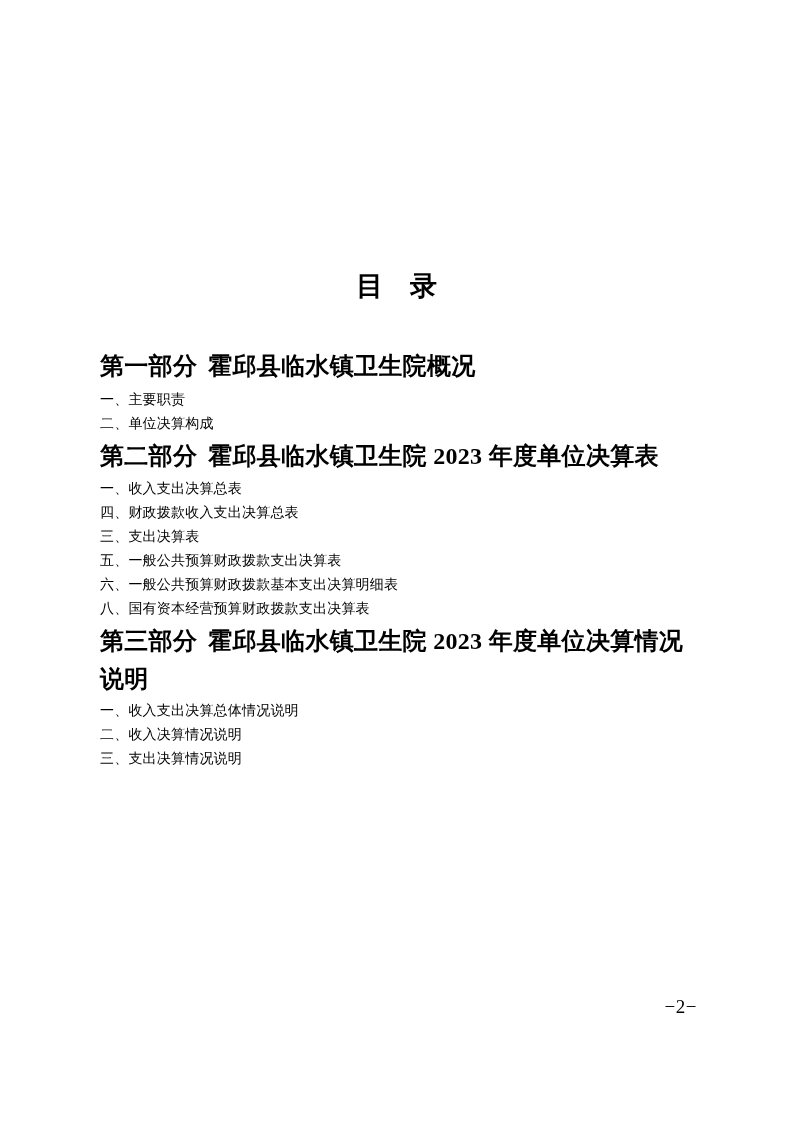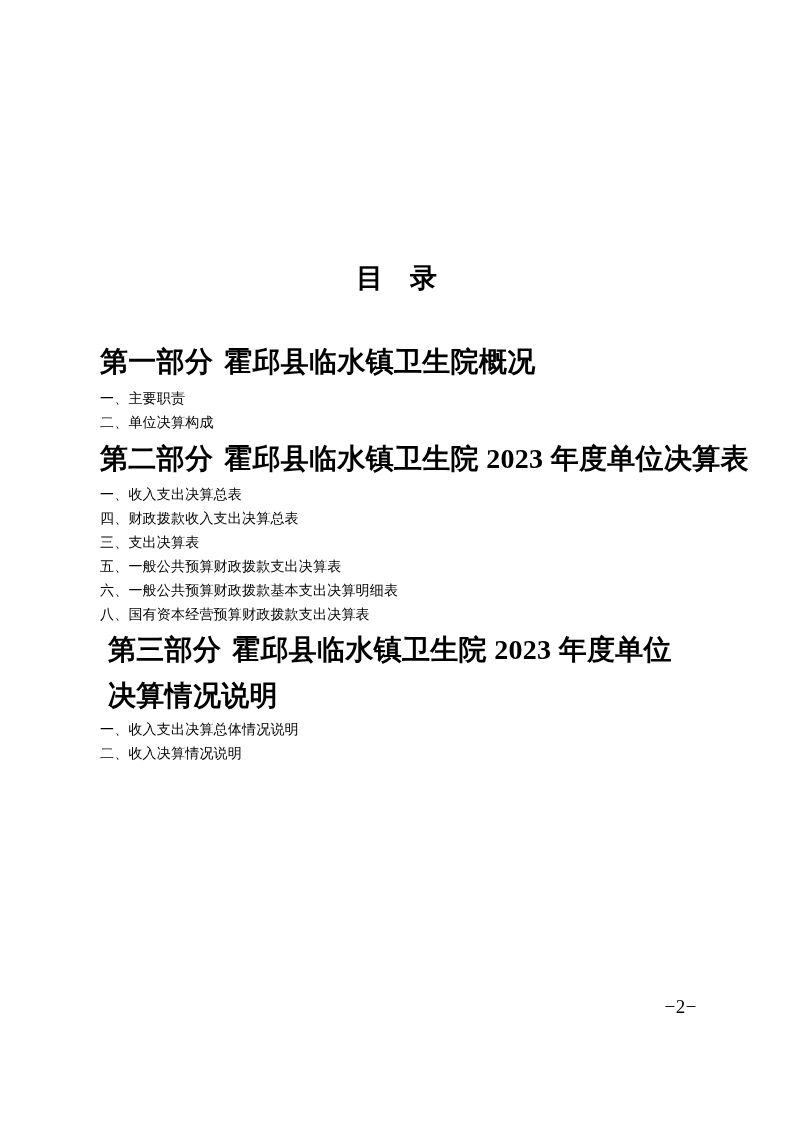--- a/index.html
+++ b/index.html
@@ -13,21 +13,21 @@
     font-family: "Liberation Serif", "DejaVu Serif", serif;
     color: #000000;
     position: relative;
     overflow: hidden;
   }
   .page {
     position: relative;
     width: 793px;
     height: 1122px;
     box-sizing: border-box;
-    padding: 0 100px;
+    padding: 8px 100px;
   }
   .doc-title {
     text-align: center;
     font-size: 27px;
     font-weight: bold;
     letter-spacing: 10px;
     margin: 0;
     padding-top: 262px;
     padding-left: 10px;
     line-height: 1.2;
@@ -35,31 +35,30 @@
   .toc {
     margin-top: 44px;
   }
   .toc-entry {
     font-size: 14px;
     line-height: 1.72;
     white-space: nowrap;
   }
   .toc-entry.part {
     font-weight: bold;
-    font-size: 28px;
+    font-size: 24px;
     letter-spacing: 0.3px;
   }
   .toc-entry.part .gap {
     display: inline-block;
     width: 11px;
   }
   .toc-entry.wrap {
     white-space: normal;
     line-height: 1.62;
-    margin-left: 8px;
   }
   .toc-entry.item {
     letter-spacing: 0.2px;
   }
   .toc-entry.item .num {
     display: inline-block;
   }
   .page-number {
     position: absolute;
     right: 96px;
@@ -124,18 +123,21 @@
     </div>
 
     <div class="toc-entry item">
       <span class="num">一、</span><span>收入支出决算总体情况说明</span>
     </div>
 
     <div class="toc-entry item">
       <span class="num">二、</span><span>收入决算情况说明</span>
     </div>
 
+    <div class="toc-entry item">
+      <span class="num">三、</span><span>支出决算情况说明</span>
+    </div>
 
   </div>
 
   <div class="page-number">−2−</div>
 
 </div>
 
 </body></html>

